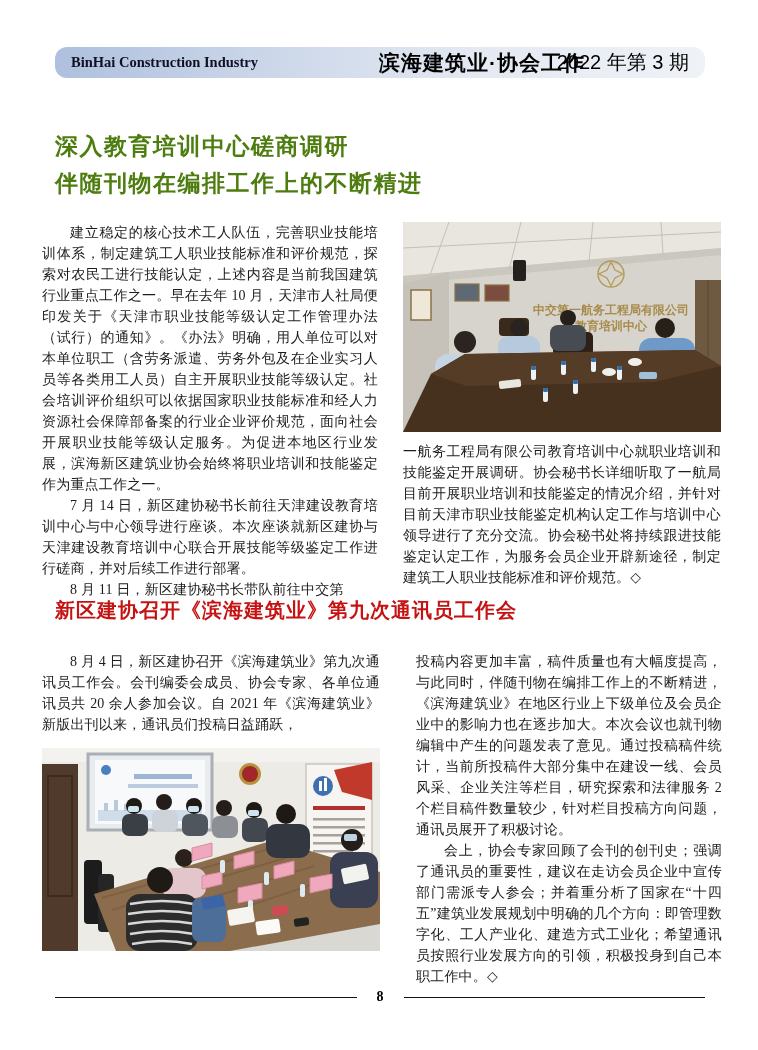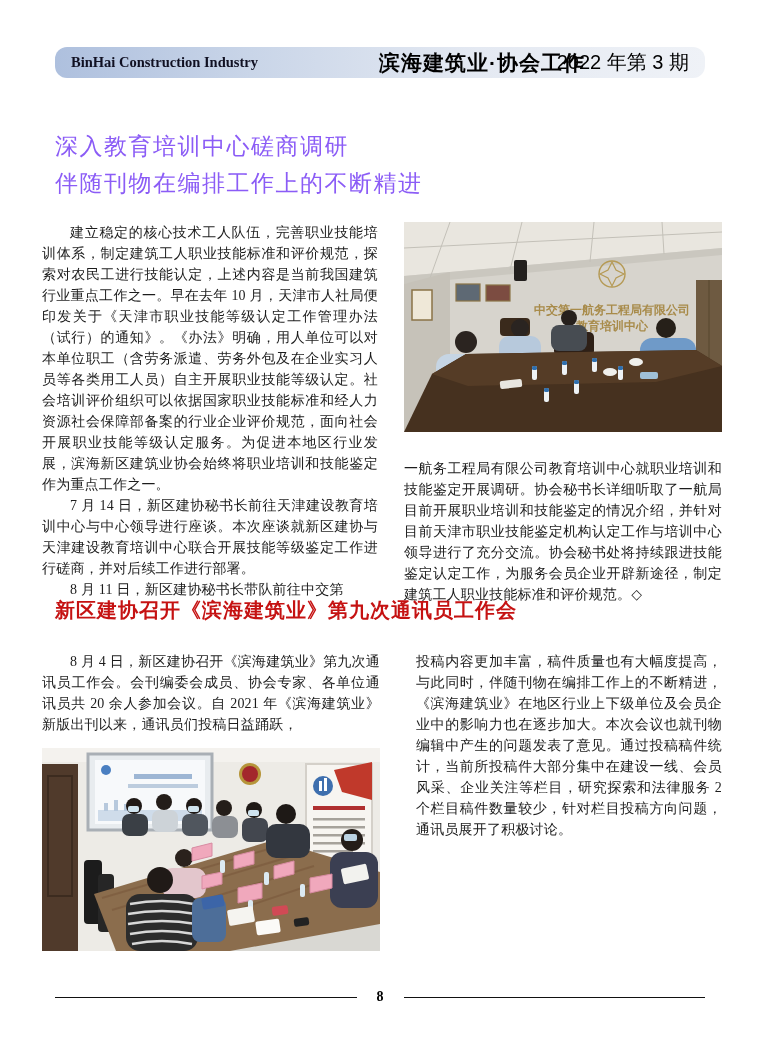--- a/index.html
+++ b/index.html
@@ -32,49 +32,48 @@
     font-family: "Liberation Sans", "DejaVu Sans", sans-serif;
     letter-spacing: 1px;
     position: absolute; left: 300px; margin-left: 24px;
   }
   .header-right { font-size: 20px; color: #000; font-family: "Liberation Sans", "DejaVu Sans", sans-serif; }
 
   
   .title-1 {
     position: absolute;
     left: 55px; top: 128px;
-    color: #8b5cf6;
-    font-weight: normal;
+    color: #4d7c0f;
+    font-weight: bold;
     font-size: 23px;
     line-height: 37px;
     letter-spacing: 1.5px;
   }
 
   
   .content-1 {
     position: absolute;
     left: 42px; top: 222px;
     width: 680px;
     display: flex;
     gap: 25px;
-    justify-content: space-between;
   }
   .col-l1 { width: 336px; }
   .col-r1 { width: 318px; }
 
   .body-text p {
     font-size: 14px;
     line-height: 21px;
     text-align: justify;
     text-justify: inter-character;
     letter-spacing: 0.2px;
   }
   .body-text p.indent { text-indent: 2em; }
 
-  .photo-frame-1 { width: 318px; height: 210px; margin-bottom: 26px; }
+  .photo-frame-1 { width: 318px; height: 210px; margin-bottom: 9px; }
   .photo-frame-2 { width: 338px; height: 203px; margin-top: 13px; }
   .photo-frame-1 svg, .photo-frame-2 svg { display: block; }
 
   
   .title-2 {
     position: absolute;
     left: 55px; top: 597px;
     color: #c51212;
     font-weight: bold;
     font-size: 20px;
@@ -308,20 +307,21 @@
             <rect x="160" y="148" width="22" height="12" rx="2" fill="#3c65a8" transform="rotate(-10 171 154)"></rect>
             <rect x="230" y="158" width="16" height="9" rx="2" fill="#d04a55" transform="rotate(-8 238 162)"></rect>
             <rect x="252" y="170" width="15" height="8" rx="2" fill="#222222" transform="rotate(-8 259 174)"></rect>
           </g>
         </svg>
       </div>
     </div>
 
     <div class="col-r2 body-text">
       <p>投稿内容更加丰富，稿件质量也有大幅度提高，与此同时，伴随刊物在编排工作上的不断精进，《滨海建筑业》在地区行业上下级单位及会员企业中的影响力也在逐步加大。本次会议也就刊物编辑中产生的问题发表了意见。通过投稿稿件统计，当前所投稿件大部分集中在建设一线、会员风采、企业关注等栏目，研究探索和法律服务 2 个栏目稿件数量较少，针对栏目投稿方向问题，通讯员展开了积极讨论。</p>
+      <p class="indent">会上，协会专家回顾了会刊的创刊史；强调了通讯员的重要性，建议在走访会员企业中宣传部门需派专人参会；并着重分析了国家在“十四五”建筑业发展规划中明确的几个方向：即管理数字化、工人产业化、建造方式工业化；希望通讯员按照行业发展方向的引领，积极投身到自己本职工作中。◇</p>
     </div>
   </div>
 
   <div class="footer">
     <div class="rule"></div>
     <div class="page-num">8</div>
     <div class="rule"></div>
   </div>
 
 </div>

